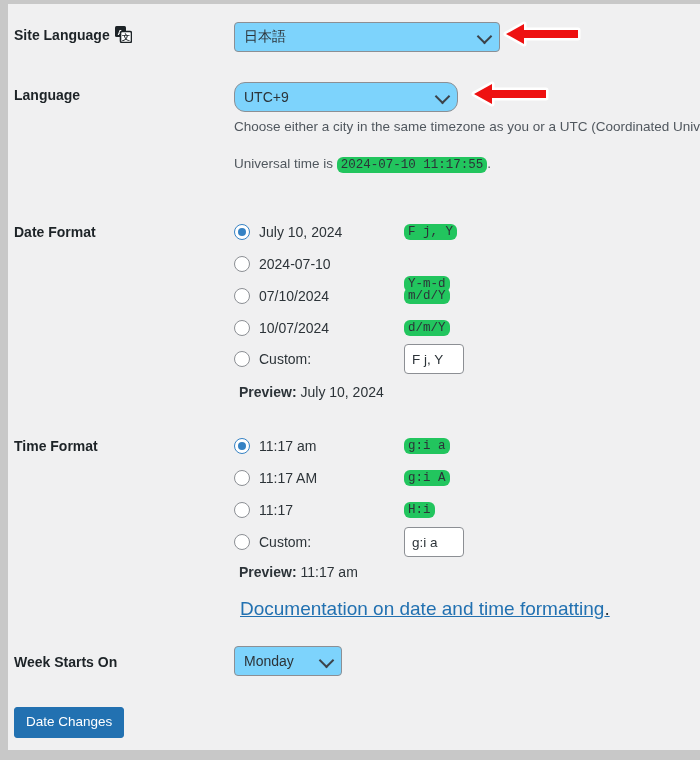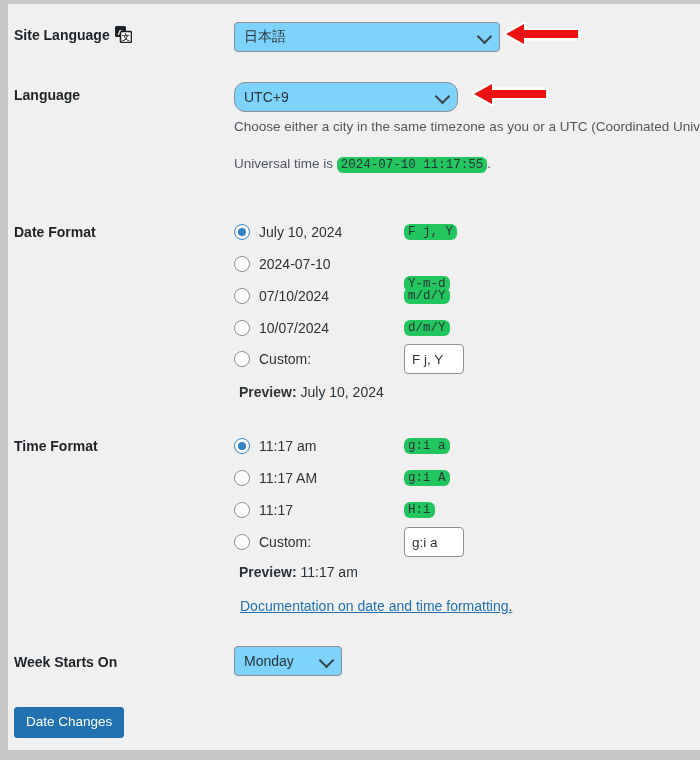--- a/index.html
+++ b/index.html
@@ -176,21 +176,21 @@
     left: 231px;
     font-size: 14px;
     color: #2c3338;
     white-space: nowrap;
   }
   .preview b { font-weight: bold; }
 
   .doc-link {
     position: absolute;
     left: 232px;
-    font-size: 14px;
+    font-size: 19px;
     color: #2271b1;
     text-decoration: underline;
     white-space: nowrap;
     cursor: pointer;
     text-align: right;
   }
   .doc-period {
     color: #2c3338;
     text-decoration: none;
   }

